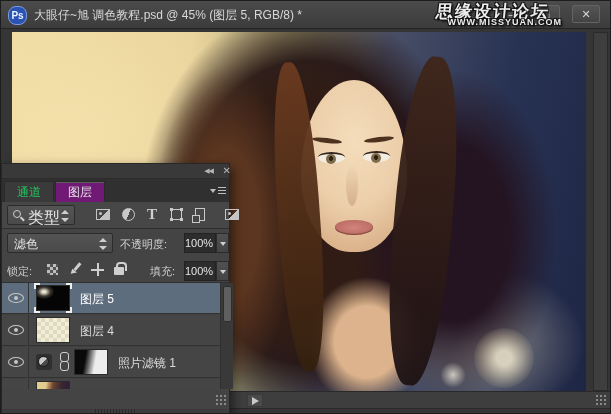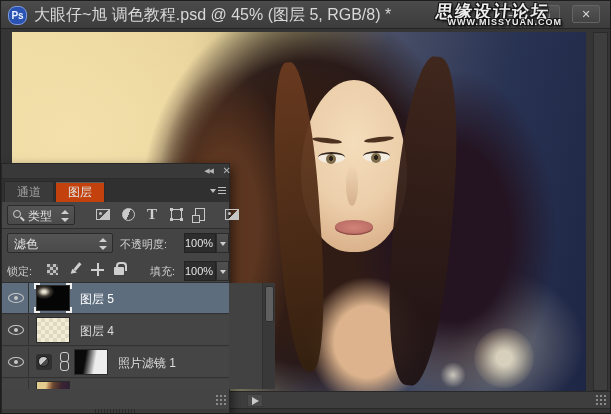--- a/index.html
+++ b/index.html
@@ -7,21 +7,21 @@
   #window { position:relative; width:611px; height:414px; background:#383838; overflow:hidden;
             border:1px solid #1d1d1d; box-shadow:inset 0 1px 0 #5c5c5c; }
 
   
   .titlebar { position:absolute; left:0; top:0; width:611px; height:28px;
               background:linear-gradient(#4b4b4b,#3c3c3c); border-bottom:1px solid #242424; }
   .ps-logo { position:absolute; left:7px; top:5px; width:19px; height:19px; background:#2a53b4;
              border:1px solid #7a9ade; border-radius:8px; color:#eaf2ff; font-size:10px; font-weight:bold;
              text-align:center; line-height:17px; }
   .title-text { position:absolute; left:33px; top:0; height:28px; line-height:28px;
-                color:#d8d8d8; font-size:16px; white-space:nowrap; }
+                color:#d8d8d8; font-size:12px; white-space:nowrap; }
   .winbtn { position:absolute; top:4px; width:28px; height:18px; background:linear-gradient(#555,#434343);
             border:1px solid #636363; border-radius:2px; color:#d8d8d8; font-size:11px;
             text-align:center; line-height:16px; }
   .btn-min { right:84px; } .btn-max { right:52px; } .btn-close { right:12px; }
 
   
   .wm { position:absolute; z-index:30; color:#ededed; font-weight:bold; white-space:nowrap;
         text-shadow:-1px -1px 0 #151515,1px -1px 0 #151515,-1px 1px 0 #151515,1px 1px 0 #151515,2px 2px 2px rgba(0,0,0,.8); }
   .wm1 { right:62px; top:-1px; font-size:17px; letter-spacing:2px; transform:skewX(-6deg); }
   .wm2 { right:50px; top:16px; font-size:9px; letter-spacing:1px; text-transform:uppercase; }
@@ -81,32 +81,32 @@
   
   .panel { position:absolute; left:0; top:162px; width:229px; height:250px; z-index:20;
            background:#444; border:1px solid #272727; box-shadow:3px 4px 10px rgba(0,0,0,.5); }
   .p-header { position:absolute; left:0; top:0; width:227px; height:15px; background:#393939;
               border-bottom:1px solid #2c2c2c; }
   .collapse { position:absolute; right:16px; top:3px; color:#b5b5b5; font-size:7px; letter-spacing:-1px; }
   .p-close { position:absolute; right:-2px; top:1px; color:#b5b5b5; font-size:10px; }
   .p-tabs { position:absolute; left:0; top:15px; width:227px; height:23px; background:#303030; }
   .tab { position:absolute; top:2px; height:21px; width:50px; font-size:12px; text-align:center;
          line-height:21px; }
-  .tab-inactive { left:2px; background:#3a3a3a; color:#a3a3a3; border:1px solid #2a2a2a; border-bottom:none; }
-  .tab-active { left:53px; background:#c2410c; color:#e2e2e2; border:1px solid #2a2a2a; border-bottom:none;
+  .tab-inactive { left:2px; background:#3a3a3a; color:#22c55e; border:1px solid #2a2a2a; border-bottom:none; }
+  .tab-active { left:53px; background:#701a75; color:#e2e2e2; border:1px solid #2a2a2a; border-bottom:none;
                 box-shadow:inset 0 1px 0 #5d5d5d; }
   .p-menu { position:absolute; right:5px; top:7px; width:14px; height:10px; }
   .p-menu::before { content:""; position:absolute; left:0; top:3px; border-top:4px solid #bdbdbd;
                     border-left:3px solid transparent; border-right:3px solid transparent; }
   .p-menu::after { content:""; position:absolute; left:8px; top:1px; width:8px; height:7px;
                    background:repeating-linear-gradient(#bdbdbd 0 1px, transparent 1px 3px); }
   .p-filter { position:absolute; left:0; top:38px; width:227px; height:27px; background:#474747;
               border-bottom:1px solid #2e2e2e; }
   .type-dd { position:absolute; left:5px; top:3px; width:68px; height:20px; background:linear-gradient(#545454,#4a4a4a);
-             border:1px solid #2b2b2b; border-radius:2px; color:#e3e3e3; font-size:12px;padding-left:45px; }
+             border:1px solid #2b2b2b; border-radius:2px; color:#e3e3e3; font-size:16px;padding-left:45px; }
   .type-dd .lbl { position:absolute; left:20px; top:2px; }
   .i-search { position:absolute; left:5px; top:4px; width:8px; height:8px; border:1.5px solid #d0d0d0;
               border-radius:50%; }
   .i-search::after { content:""; position:absolute; left:6px; top:7px; width:5px; height:1.5px;
                      background:#d0d0d0; transform:rotate(45deg); }
   .i-updown { position:absolute; right:5px; top:4px; width:8px; height:12px; }
   .i-updown::before { content:""; position:absolute; left:0; top:0; border-bottom:4px solid #cfcfcf;
                       border-left:4px solid transparent; border-right:4px solid transparent; }
   .i-updown::after { content:""; position:absolute; left:0; bottom:0; border-top:4px solid #cfcfcf;
                      border-left:4px solid transparent; border-right:4px solid transparent; }
@@ -150,21 +150,21 @@
                      background:#cfcfcf; transform:rotate(40deg); }
   .i-brush::after { content:""; position:absolute; left:1px; top:7px; border-top:5px solid #cfcfcf;
                     border-left:2px solid transparent; border-right:4px solid transparent; transform:rotate(40deg); }
   .i-move { position:absolute; left:3px; top:2px; width:13px; height:13px; }
   .i-move::before { content:""; position:absolute; left:5.5px; top:0; width:2px; height:13px; background:#cfcfcf; }
   .i-move::after { content:""; position:absolute; left:0; top:5.5px; width:13px; height:2px; background:#cfcfcf; }
   .i-lock { position:absolute; left:4px; top:6px; width:10px; height:8px; background:#cfcfcf; border-radius:1px; }
   .i-lock::before { content:""; position:absolute; left:1.5px; top:-5px; width:7px; height:7px;
                     border:2px solid #cfcfcf; border-bottom:none; border-radius:4px 4px 0 0; }
 
-  .p-list { position:absolute; left:0; top:119px; width:273px; height:106px; background:#424242; overflow:hidden; }
+  .p-list { position:absolute; left:0; top:119px; width:231px; height:106px; background:#424242; overflow:hidden; }
   .lrow { position:absolute; left:0; width:227px; height:31px; border-bottom:1px solid #323232; background:#454545; }
   .lrow.sel { background:#5e6d7e; }
   .eyecol { position:absolute; left:0; top:0; width:27px; height:31px; border-right:1px solid #333; }
   .eye { position:absolute; left:6px; top:10px; width:16px; height:10px; border:1px solid #c6c6c6;
          border-radius:50%; }
   .eye::after { content:""; position:absolute; left:4.5px; top:2px; width:4px; height:4px; border-radius:50%;
                 background:#c6c6c6; }
   .thumb { position:absolute; left:34px; top:2px; width:34px; height:26px; border:1px solid #2a2a2a; }
   .th-flare { background:radial-gradient(14px 10px at 22% 24%, #e9e2d2 0 12%, rgba(120,110,95,.5) 45%, rgba(0,0,0,0) 75%), #050505; }
   .th-trans { background-color:#f7f5ee;

